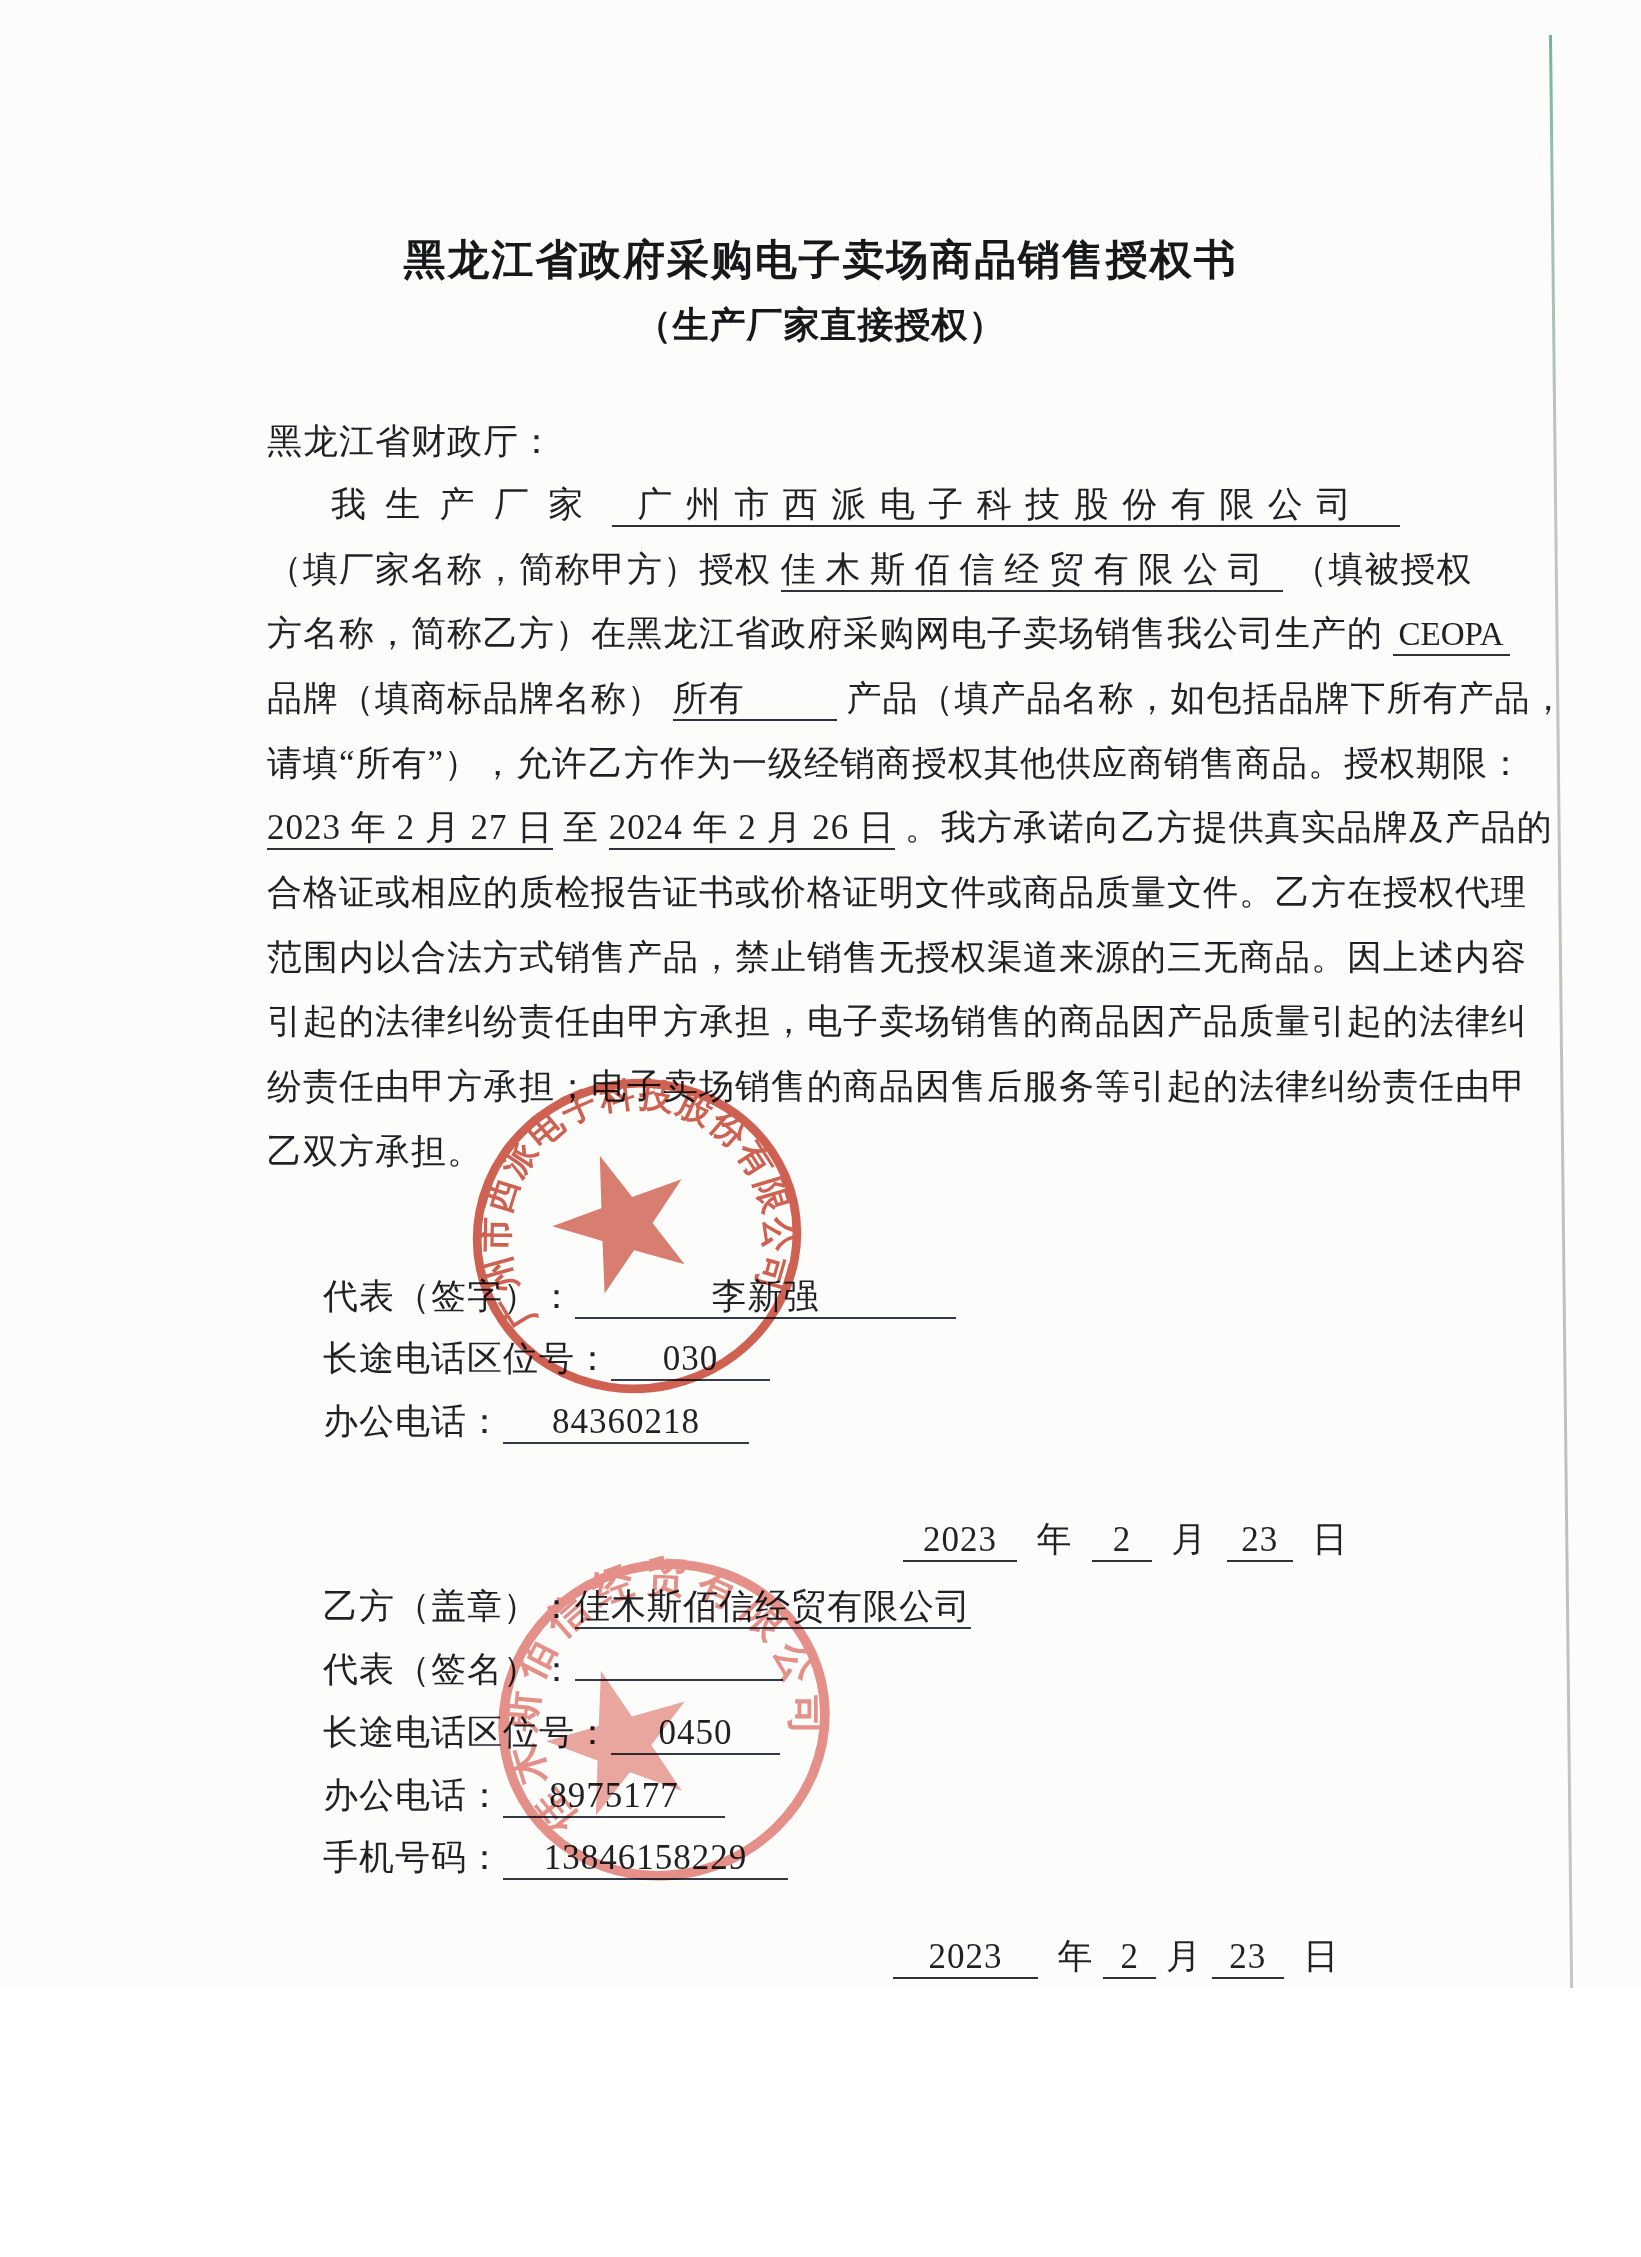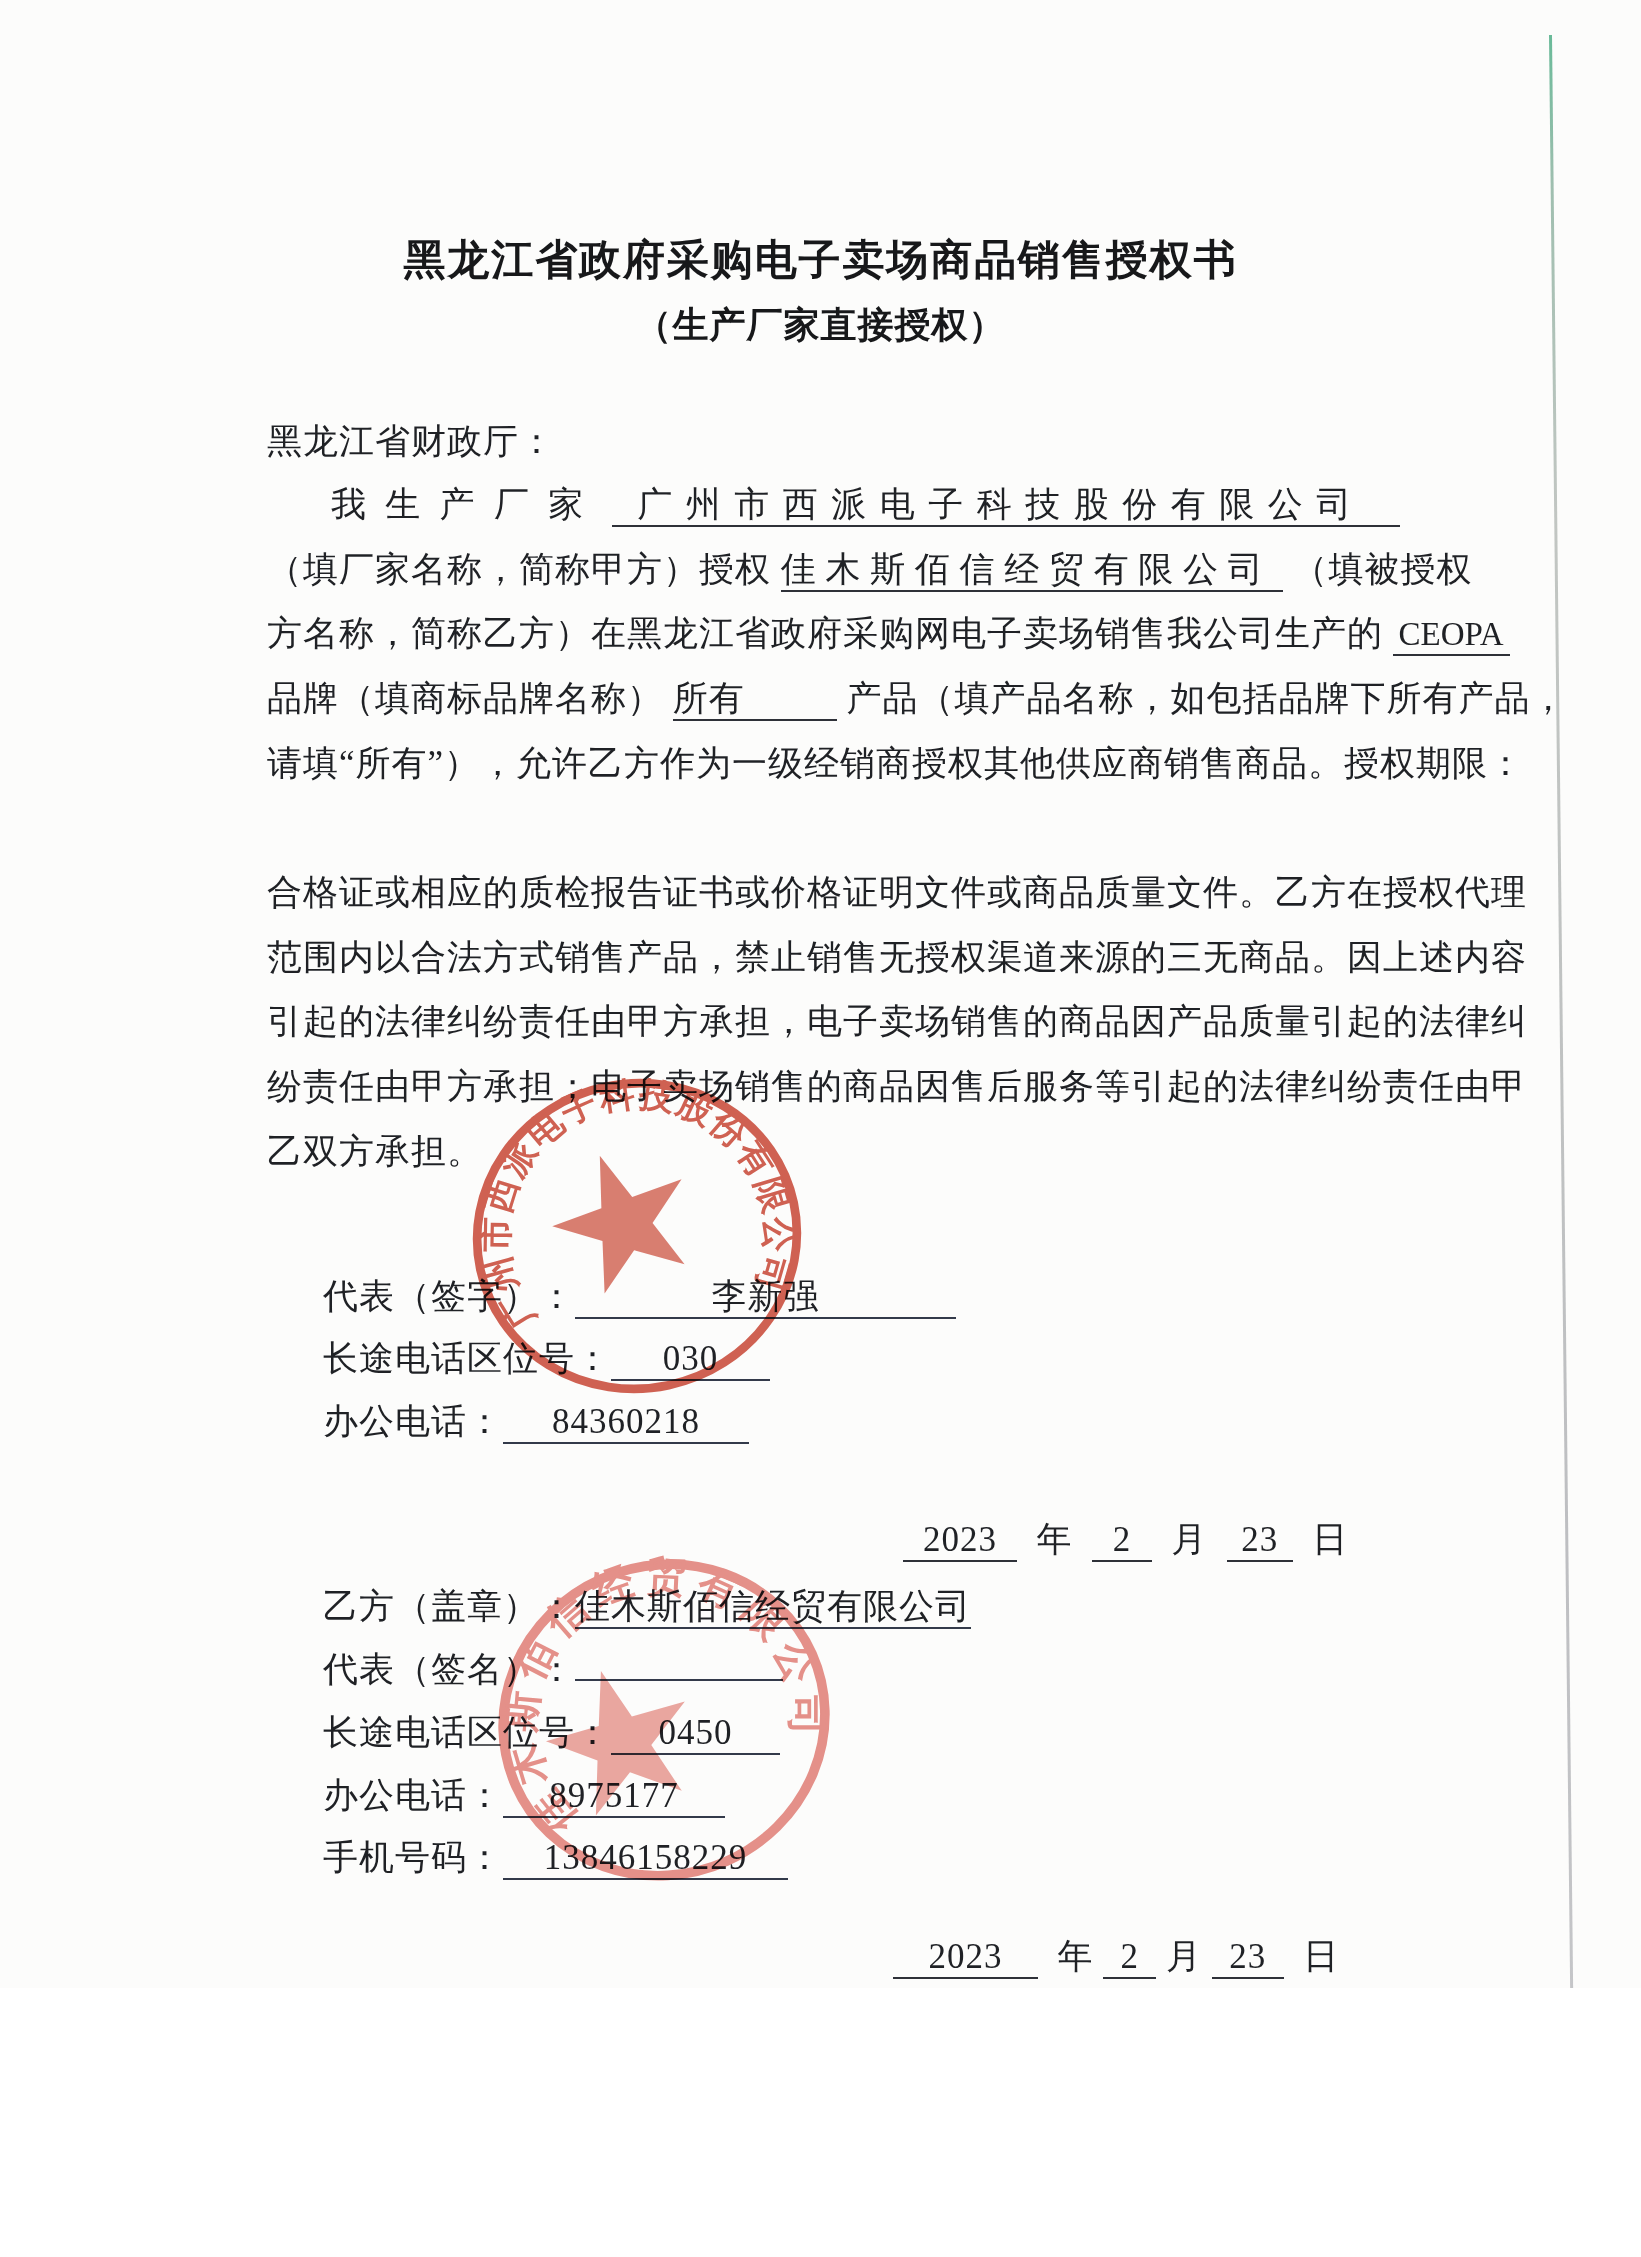--- a/index.html
+++ b/index.html
@@ -111,20 +111,26 @@
   <div class="bl" id="l3">
     <span>方名称，简称乙方）在黑龙江省政府采购网电子卖场销售我公司生产的</span>
     <span class="u">CEOPA</span>
   </div>
   <div class="bl" id="l4">
     <span>品牌（填商标品牌名称）</span>
     <span class="u">所有</span>
     <span>产品（填产品名称，如包括品牌下所有产品，</span>
   </div>
   <div class="bl" id="l5">请填“所有”），允许乙方作为一级经销商授权其他供应商销售商品。授权期限：</div>
+  <div class="bl" id="l6">
+    <span class="u">2023 年 2 月 27 日</span>
+    <span>至</span>
+    <span class="u">2024 年 2 月 26 日</span>
+    <span>。我方承诺向乙方提供真实品牌及产品的</span>
+  </div>
   <div class="bl" id="l7">合格证或相应的质检报告证书或价格证明文件或商品质量文件。乙方在授权代理</div>
   <div class="bl" id="l8">范围内以合法方式销售产品，禁止销售无授权渠道来源的三无商品。因上述内容</div>
   <div class="bl" id="l9">引起的法律纠纷责任由甲方承担，电子卖场销售的商品因产品质量引起的法律纠</div>
   <div class="bl" id="l10">纷责任由甲方承担；电子卖场销售的商品因售后服务等引起的法律纠纷责任由甲</div>
   <div class="bl" id="l11">乙双方承担。</div>
 
   <div class="sig" id="a-rep">
     <span>代表（签字）：</span><span class="sv">李新强</span>
   </div>
   <div class="sig" id="a-area">

